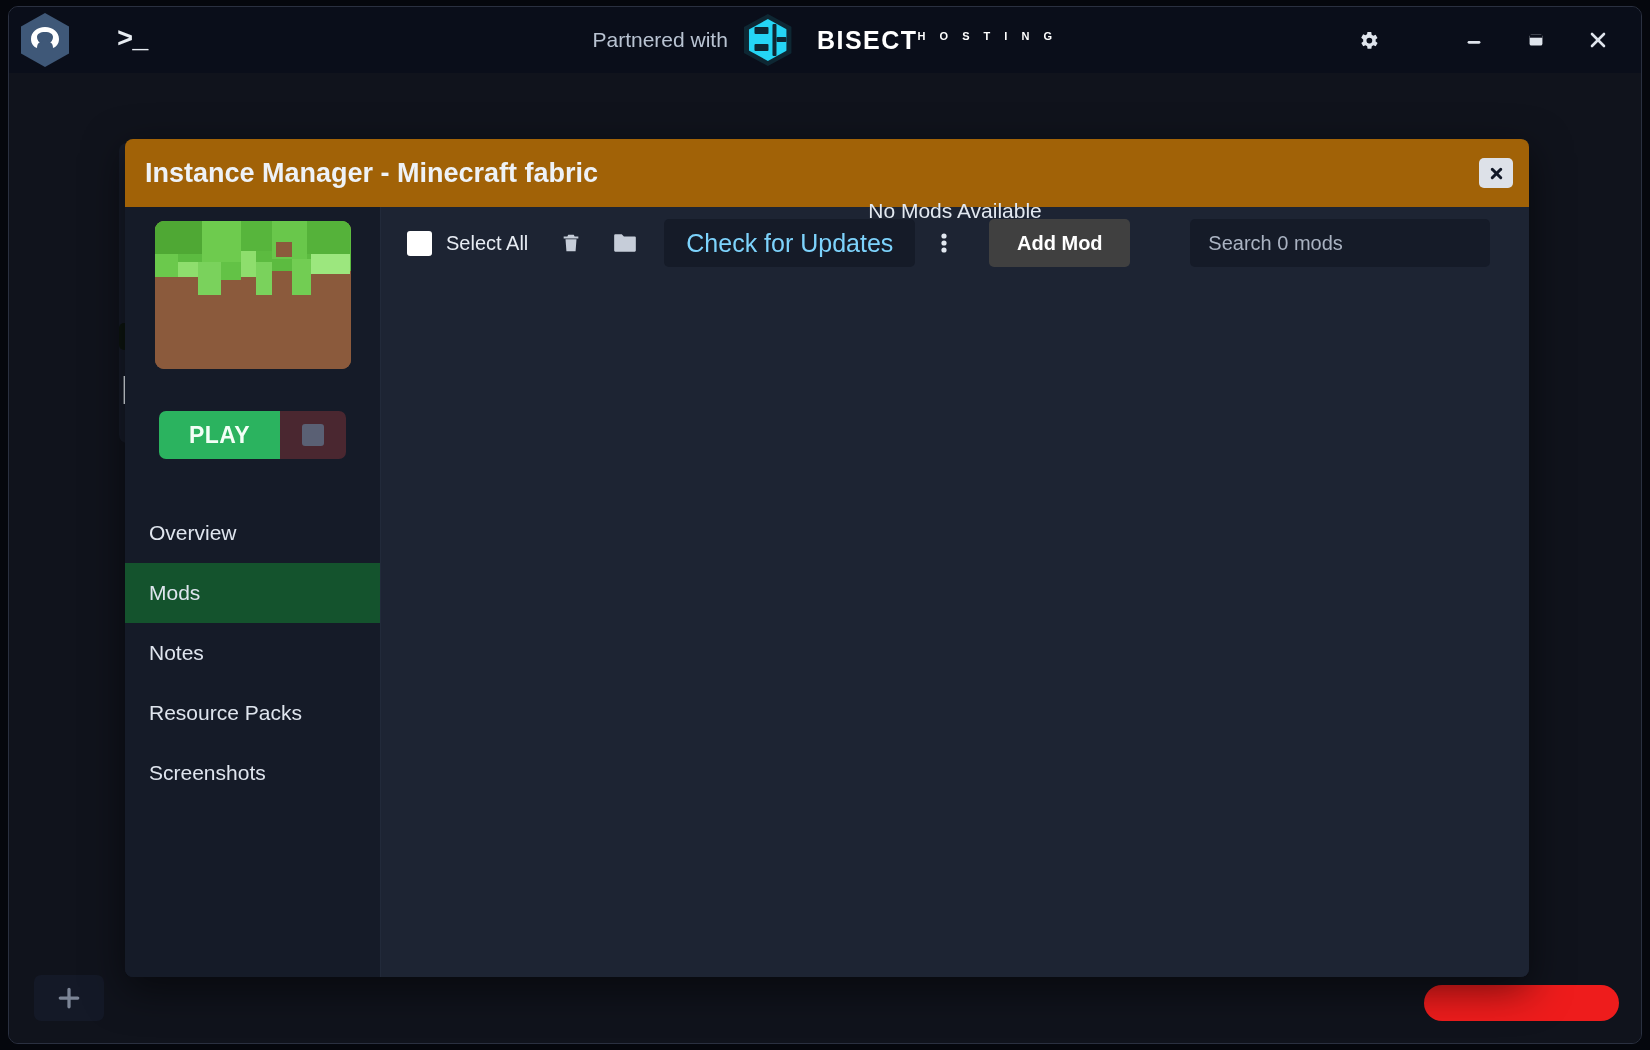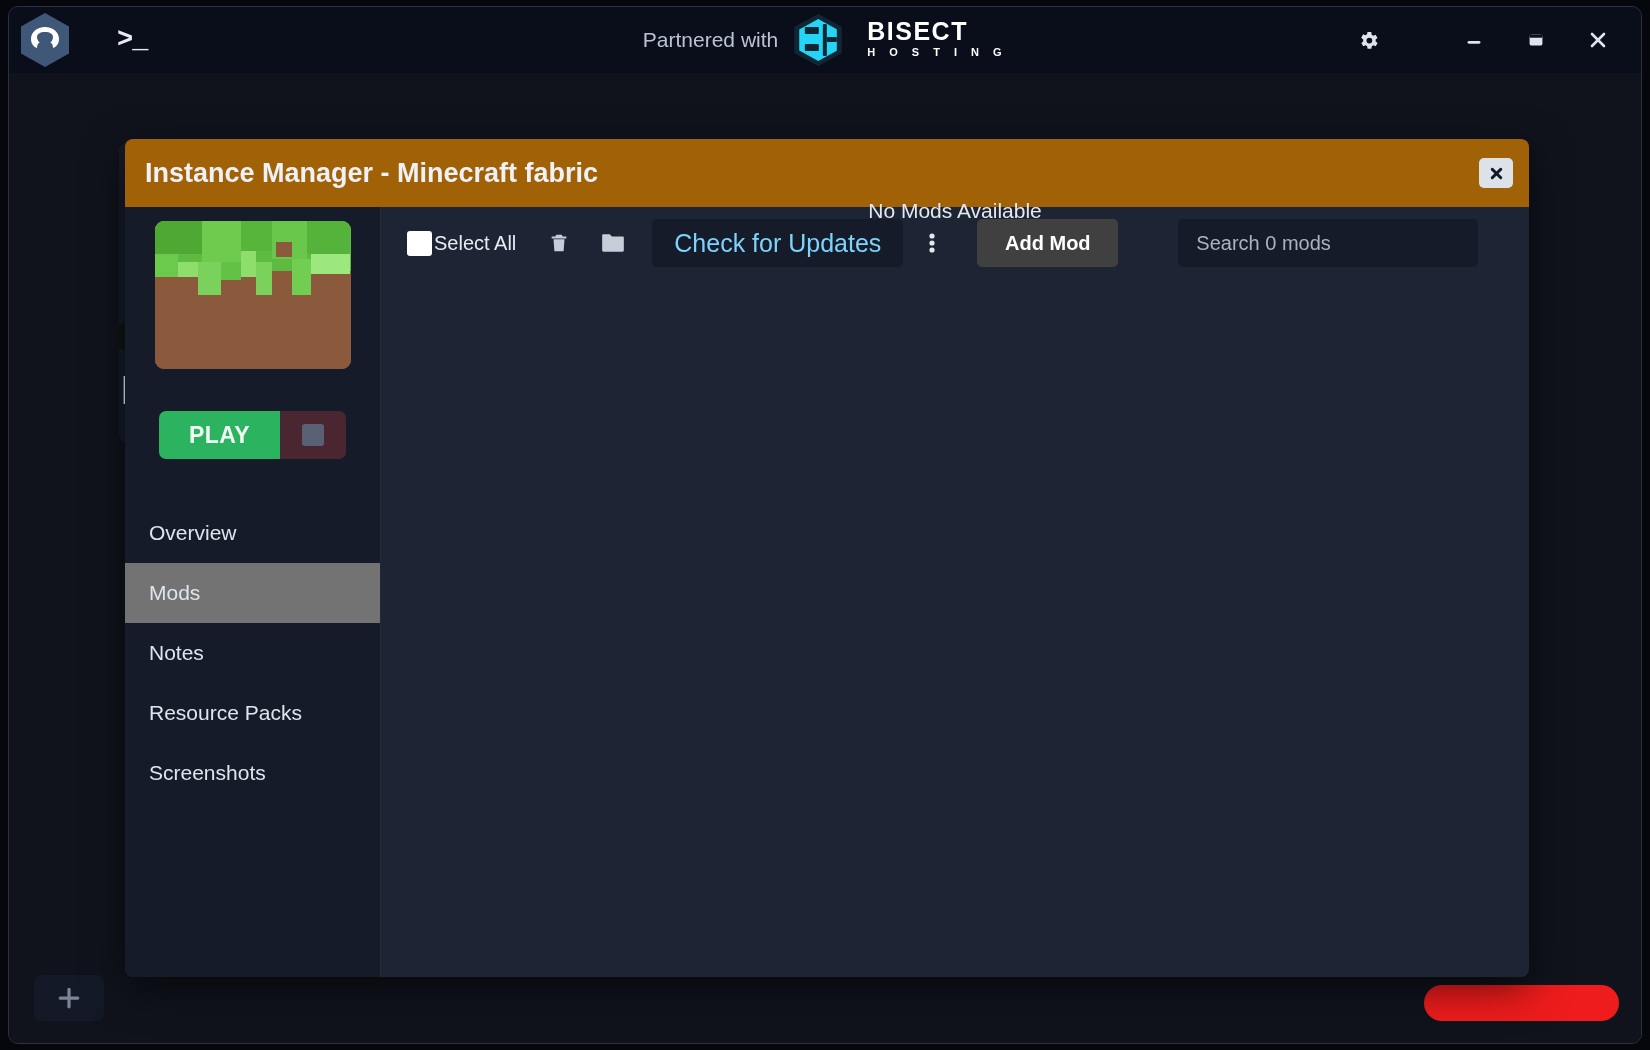--- a/index.html
+++ b/index.html
@@ -68,21 +68,21 @@
     clip-path: polygon(50% 0%, 100% 25%, 100% 75%, 50% 100%, 0% 75%, 0% 25%);
   }
   #bisect-hex .cyan {
     position: absolute; left: 5px; top: 5px; right: 5px; bottom: 5px;
     background: #25d5f5;
     clip-path: polygon(50% 0%, 100% 25%, 100% 75%, 50% 100%, 0% 75%, 0% 25%);
   }
   #bisect-hex .slab {
     position: absolute; background: #0e2733; border-radius: 1px;
   }
-  #bisect-wordmark { display: flex; flex-direction: column; margin-left: 15px; }
+  #bisect-wordmark { display: flex; flex-direction: row; margin-left: 15px; }
   #bisect-name {
     color: #fff; font-size: 25px; font-weight: bold;
     letter-spacing: 1.5px; line-height: 1;
   }
   #bisect-sub {
     color: #fff; font-size: 11px; font-weight: bold;
     letter-spacing: 5.5px; line-height: 1.6;
   }
 
   #win-controls {
@@ -211,32 +211,32 @@
   #stop-sq { width: 22px; height: 22px; background: #5a6074; border-radius: 3px; }
 
   #side-nav { margin-top: 44px; }
   .nav-item {
     height: 60px;
     display: flex; align-items: center;
     padding-left: 24px;
     color: #dfe5ee; font-size: 21px;
     cursor: pointer;
   }
-  .nav-item.active { background: #737373; }
+  .nav-item.active { background: #14532d; }
 
   
   #modal-content { flex: 1; position: relative; background: #1d2433; }
   #toolbar {
     height: 72px;
     display: flex; align-items: center;
     padding: 0 0 0 26px;
     gap: 0;
   }
   #select-all-wrap {
-    display: flex; align-items: center; gap: 2px; cursor: pointer;
+    display: flex; align-items: center; gap: 14px; cursor: pointer;
   }
   #select-all-box {
     width: 25px; height: 25px; background: #ffffff; border-radius: 3px;
   }
   #select-all-label { color: #e7ecf3; font-size: 20px; }
   .tool-icon {
     width: 42px; height: 42px;
     display: flex; align-items: center; justify-content: center;
     cursor: pointer; color: #c6cdd9;
   }

